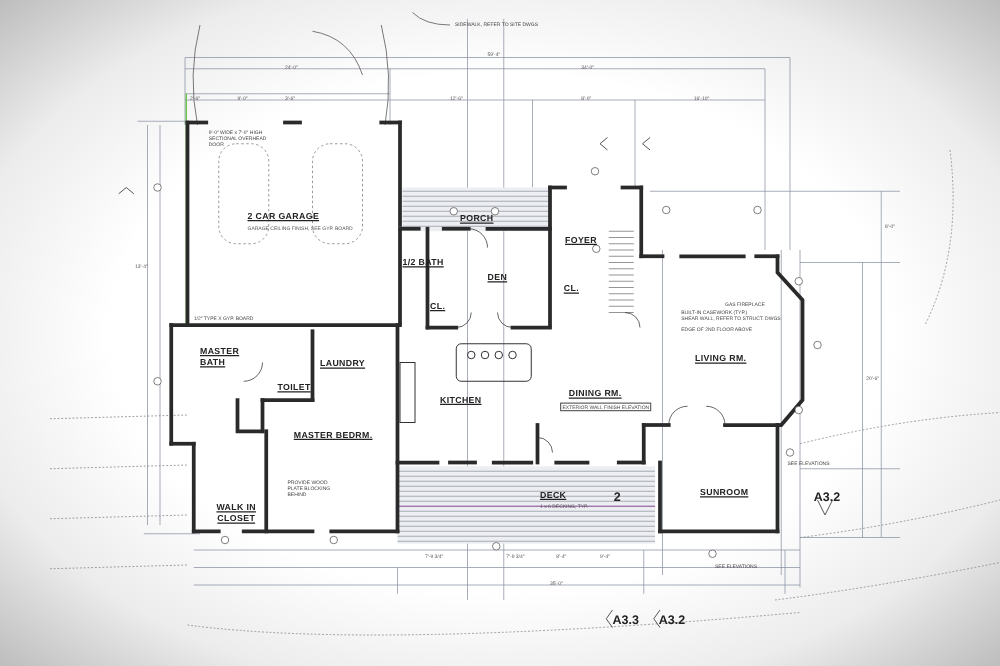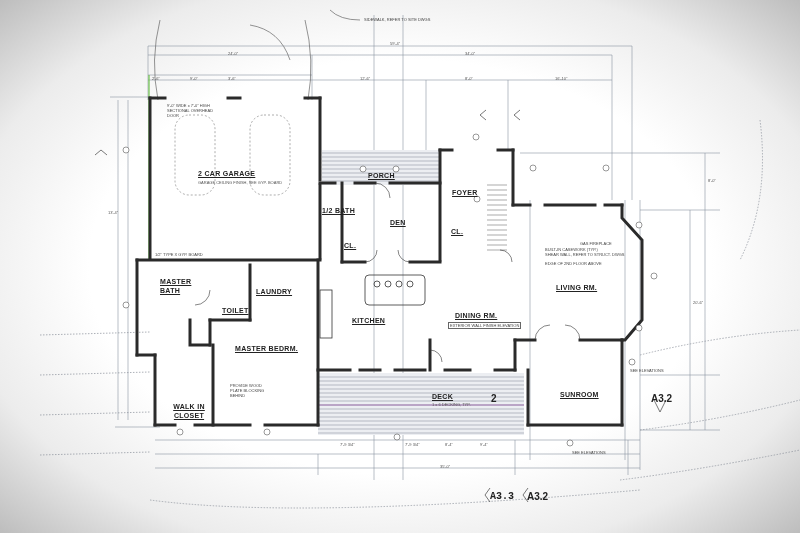--- a/index.html
+++ b/index.html
@@ -257,21 +257,21 @@
 <div class="note" style="left:580px;top:241px;">GAS FIREPLACE</div>
 <div class="note" style="left:545px;top:247px;">BUILT-IN CASEWORK (TYP.)</div>
 <div class="note" style="left:545px;top:252px;">SHEAR WALL, REFER TO STRUCT. DWGS</div>
 <div class="note" style="left:545px;top:261px;">EDGE OF 2ND FLOOR ABOVE</div>
 <div class="note" style="left:630px;top:368px;">SEE ELEVATIONS</div>
 <div class="note" style="left:572px;top:450px;">SEE ELEVATIONS</div>
 <div class="note" style="left:230px;top:383px;width:40px;white-space:normal;">PROVIDE WOOD PLATE BLOCKING BEHIND</div>
 <div class="note" style="left:155px;top:252px;">1/2" TYPE X GYP. BOARD</div>
 <div class="note" style="left:167px;top:103px;width:55px;white-space:normal;">9'-0" WIDE x 7'-0" HIGH SECTIONAL OVERHEAD DOOR</div>
 
-<div class="ref" style="left:490px;top:491px;font-family:Liberation Mono, monospace;">A3.3</div>
+<div class="ref" style="left:490px;top:491px;">A3.3</div>
 <div class="ref" style="left:527px;top:491px;">A3.2</div>
 <div class="ref" style="left:651px;top:393px;">A3.2</div>
 <div class="ref" style="left:491px;top:393px;">2</div>
 
 <div class="dim" style="left:390px;top:41px;">59'-4"</div>
 <div class="dim" style="left:465px;top:51px;">34'-0"</div>
 <div class="dim" style="left:228px;top:51px;">24'-0"</div>
 <div class="dim" style="left:152px;top:76px;">2'-6"</div>
 <div class="dim" style="left:190px;top:76px;">9'-0"</div>
 <div class="dim" style="left:228px;top:76px;">3'-6"</div>

